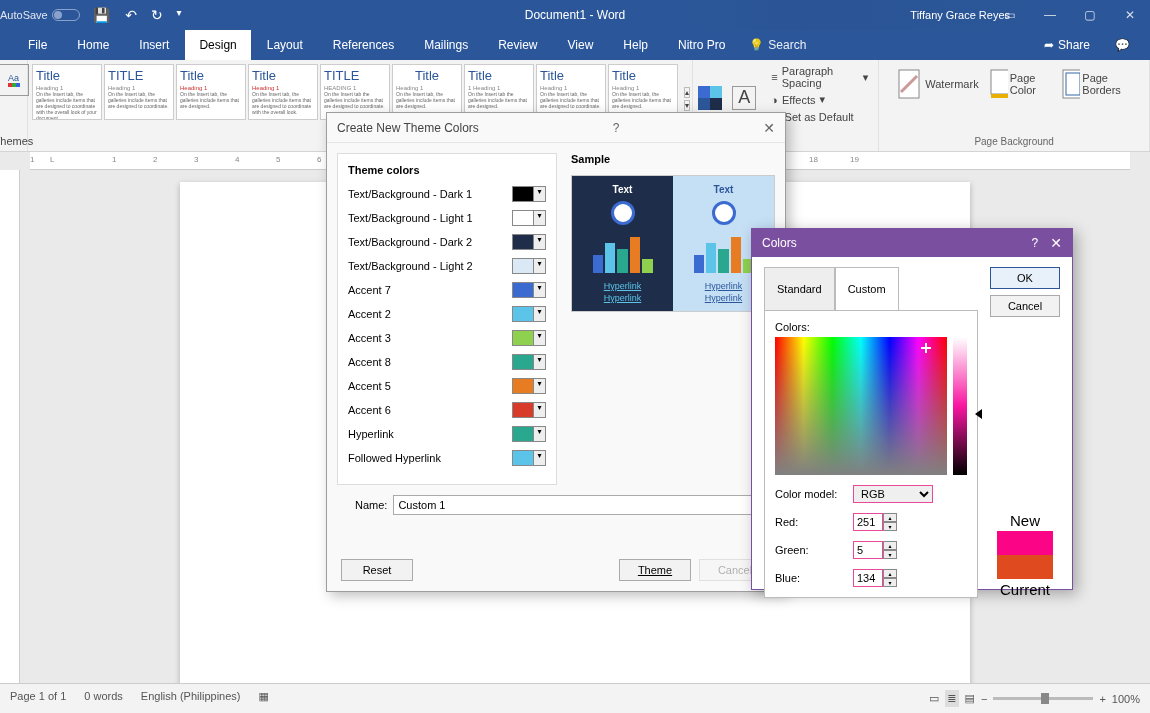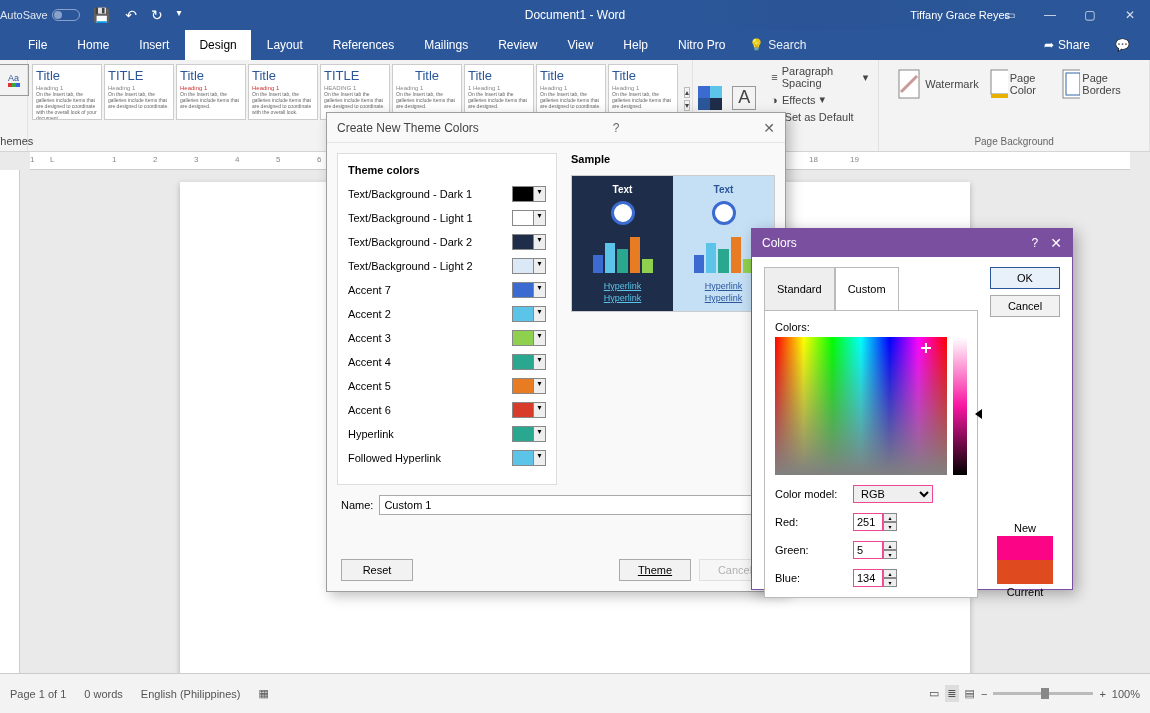--- a/index.html
+++ b/index.html
@@ -43,21 +43,21 @@
 .pagebg-icon { width:28px; height:32px; }
 .grp-label { text-align:center; font-size:10px; color:#666; }
 
 
 .docarea { position:absolute; top:152px; left:0; right:0; bottom:22px; background:#eaeaea; }
 .ruler-h { position:absolute; top:0; left:30px; right:20px; height:18px; background:#fff; border-bottom:1px solid #ccc; font-size:8px; color:#888; }
 .ruler-v { position:absolute; top:18px; left:0; width:20px; bottom:0; background:#fff; border-right:1px solid #ccc; }
 .page { position:absolute; top:30px; left:180px; width:790px; height:560px; background:#fff; box-shadow:0 2px 6px rgba(0,0,0,.25); }
 
 
-.statusbar { position:absolute; bottom:0; left:0; right:0; height:40px; background:#f3f3f3; border-top:1px solid #ccc; display:flex; align-items:center; font-size:11px; color:#555; padding:6px 10px; gap:18px; }
+.statusbar { position:absolute; bottom:0; left:0; right:0; height:30px; background:#f3f3f3; border-top:1px solid #ccc; display:flex; align-items:flex-start; font-size:11px; color:#555; padding:6px 10px; gap:18px; }
 .statusbar .zoom { margin-left:auto; display:flex; align-items:center; gap:6px; }
 .zoom-track { width:100px; height:3px; background:#bbb; position:relative; }
 .zoom-thumb { position:absolute; left:48px; top:-4px; width:8px; height:11px; background:#888; }
 
 
 .dlg1 { position:absolute; left:326px; top:112px; width:460px; height:480px; background:#f9f9f9; border:1px solid #9e9e9e; box-shadow:4px 4px 12px rgba(0,0,0,.25); font-size:12px; }
 .dlg-title { height:30px; display:flex; align-items:center; padding:0 10px; color:#444; border-bottom:1px solid #e5e5e5; }
 .dlg-title .x { margin-left:auto; font-size:14px; color:#666; cursor:pointer; }
 .dlg-title .q { margin-left:auto; margin-right:10px; color:#666; }
 .dlg1-body { display:flex; padding:10px; gap:14px; }
@@ -69,21 +69,21 @@
 .swatch .dd { width:12px; border-left:1px solid #888; background:#eee; font-size:8px; text-align:center; }
 .sample-col { flex:1; }
 .sample-box { display:flex; border:1px solid #ccc; }
 .sample-half { flex:1; padding:8px; font-size:10px; text-align:center; }
 .sample-half.dark { background:#1e2d4a; color:#fff; }
 .sample-half.light { background:#c5dff5; color:#333; }
 .hyper { text-decoration:underline; font-size:9px; display:block; margin-top:2px; }
 .mini-chart { height:40px; display:flex; align-items:flex-end; gap:2px; margin:8px auto; width:60px; }
 .mini-chart div { flex:1; }
 .dlg1-foot { position:absolute; bottom:0; left:0; right:0; padding:10px 14px; display:flex; align-items:center; gap:8px; }
-.dlg1-name { display:flex; align-items:center; gap:6px; margin:0 14px 8px; font-size:11px; }
+.dlg1-name { display:flex; align-items:center; gap:6px; margin:0 28px 8px; font-size:11px; }
 .dlg1-name input { flex:1; height:20px; border:1px solid #aaa; padding:0 4px; font-size:11px; }
 .btn { min-width:72px; height:22px; border:1px solid #aaa; background:#f2f2f2; font-size:11px; cursor:pointer; }
 
 
 .dlg2 { position:absolute; left:751px; top:228px; width:322px; height:362px; background:#fff; border:1px solid #7b4fa0; box-shadow:4px 4px 14px rgba(0,0,0,.3); font-size:12px; }
 .dlg2-title { height:28px; background:#7b4fa0; color:#fff; display:flex; align-items:center; padding:0 10px; }
 .dlg2-title .x { margin-left:12px; font-size:14px; cursor:pointer; }
 .dlg2-title .q { margin-left:auto; }
 .dlg2-body { padding:10px 12px; display:flex; gap:12px; }
 .dlg2-left { flex:1; }
@@ -101,21 +101,21 @@
 .model-row { display:flex; align-items:center; gap:6px; margin-top:10px; font-size:11px; }
 .model-row label { width:72px; text-decoration:underline; text-decoration-color:transparent; }
 .model-row input,.model-row select { height:18px; border:1px solid #ec4899; font-size:11px; padding:0 3px; }
 .spin { width:44px; display:flex; }
 .spin input { width:30px; }
 .spin .sp { width:14px; display:flex; flex-direction:column; }
 .spin .sp div { flex:1; border:1px solid #888; font-size:6px; text-align:center; background:#eee; }
 .dlg2-right { width:76px; display:flex; flex-direction:column; align-items:stretch; gap:6px; }
 .btn2 { height:22px; border:1px solid #2b579a; background:#e8f0fa; font-size:11px; cursor:pointer; }
 .btn2.def { border:1px solid #aaa; background:#f2f2f2; }
-.newcur { margin-top:auto; text-align:center; font-size:11px; }
+.newcur { margin-top:auto; text-align:center; font-size:15px; }
 .newcur .sw { width:56px; height:48px; margin:2px auto; display:flex; flex-direction:column; }
 .newcur .sw div { flex:1; }
 </style>
 </head>
 <body>
 
 <div class="titlebar">
   <div class="autosave">
     <span>AutoSave</span>
     <span class="toggle"></span>
@@ -368,21 +368,21 @@
             </div>
           </div>
           <div class="tc-row">
             <span>Accent 3</span>
             <div class="swatch">
               <div class="c" style="background:#8fd14f"></div>
               <div class="dd">▾</div>
             </div>
           </div>
           <div class="tc-row">
-            <span>Accent 4</span>
+            <span>Accent 8</span>
             <div class="swatch">
               <div class="c" style="background:#2aa88f"></div>
               <div class="dd">▾</div>
             </div>
           </div>
           <div class="tc-row">
             <span>Accent 5</span>
             <div class="swatch">
               <div class="c" style="background:#e77c22"></div>
               <div class="dd">▾</div>

